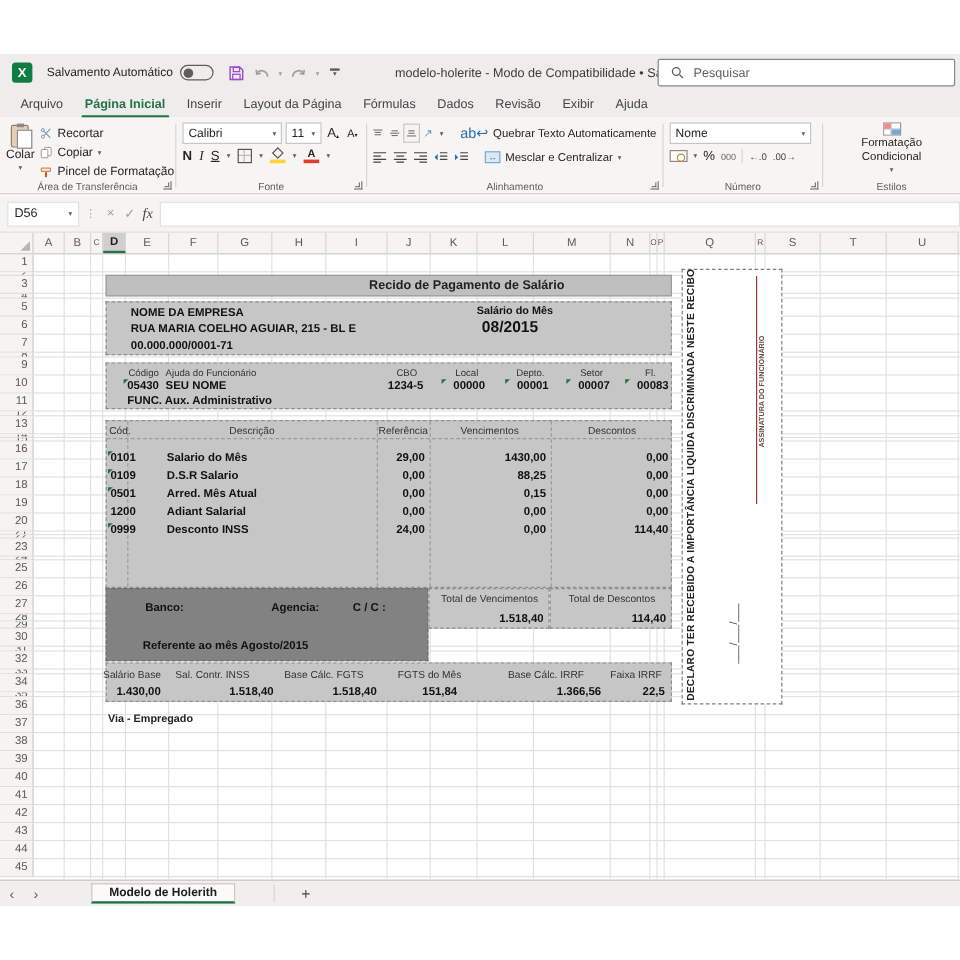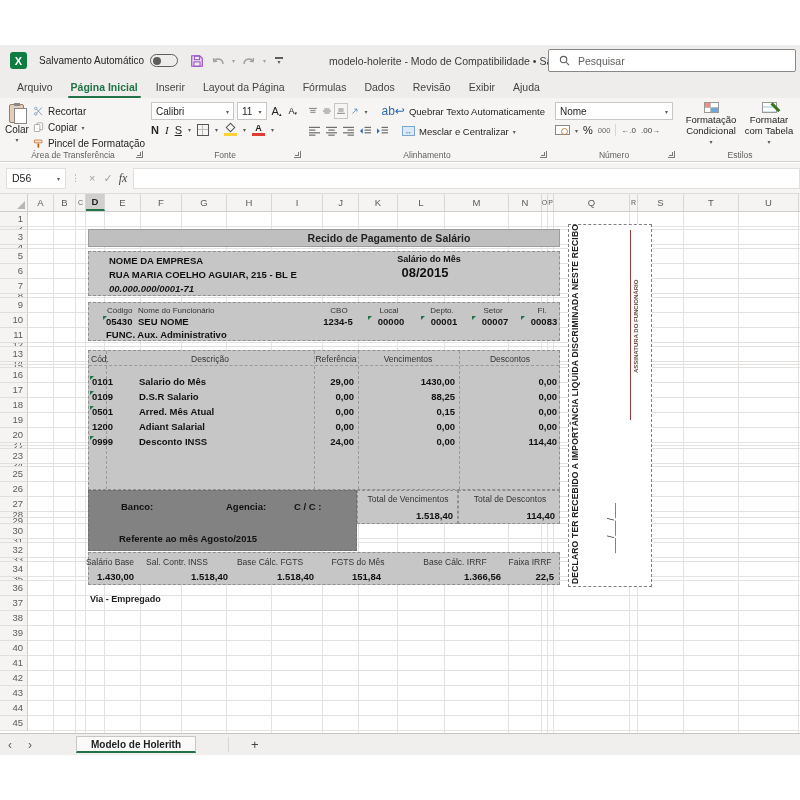--- a/index.html
+++ b/index.html
@@ -335,25 +335,20 @@
 
   <div class="rgroup" style="flex:1; display:flex; gap:2px; justify-content:center;">
     <div class="stylebtn">
       <span class="icon-cf">
           <i></i>
           <i></i>
           <i></i>
           <i></i>
         </span>
       <span>Formatação Condicional</span>
-      <span class="chv">▾</span>
-    </div>
-    <div class="stylebtn">
-      <span class="icon-ft"></span>
-      <span>Formatar com Tabela</span>
       <span class="chv">▾</span>
     </div>
     <div class="glabel">Estilos</div>
   </div>
 </div>
 
 <div id="formulabar">
   <div id="namebox">
     <span>D56</span>
     <span class="chv">▾</span>
@@ -506,28 +501,28 @@
       <div class="rowh" style="height: 15px; line-height: 14px;">44</div>
       <div class="rowh" style="height: 15px; line-height: 14px;">45</div>
     </div>
 
   <div id="payslip">
     <div class="abs ps-title"><span>Recido de Pagamento de Salário</span></div>
 
     <div class="abs ps-block ps-company">
       <span class="abs val" style="left:20px; top:3px;">NOME DA EMPRESA</span>
       <span class="abs val" style="left:20px; top:17px;">RUA MARIA COELHO AGUIAR, 215 - BL E</span>
-      <span class="abs val" style="left:20px; top:31px;font-style:italic;">00.000.000/0001-71</span>
+      <span class="abs val" style="left:20px; top:31px;">00.000.000/0001-71</span>
       <span class="abs val ctr" style="left:340px; top:2px; font-size:9px;">Salário do Mês</span>
       <span class="abs val ctr" style="left:336px; top:13px; font-size:13px;">08/2015</span>
     </div>
 
     <div class="abs ps-block ps-emp">
       <span class="abs lab" style="left:18px; top:3px;">Código</span>
-      <span class="abs lab" style="left:49px; top:3px;">Nome do Funcionário</span>
+      <span class="abs lab" style="left:49px; top:3px;">Ajuda do Funcionário</span>
       <span class="abs val" style="left:17px; top:13px;">05430</span>
       <span class="abs val" style="left:49px; top:13px;">SEU NOME</span>
       <span class="abs val" style="left:17px; top:26px;">FUNC. Aux. Administrativo</span>
       <span class="tri" style="left:14px; top:13px;"></span>
       <span id="emp-fields"><span class="abs lab ctr" style="left: 250px; top: 3px;">CBO</span><span class="abs val ctr" style="left: 249px; top: 13px;">1234-5</span><span class="abs lab ctr" style="left: 300px; top: 3px;">Local</span><span class="abs val ctr" style="left: 302px; top: 13px;">00000</span><span class="tri" style="left: 279px; top: 13px;"></span><span class="abs lab ctr" style="left: 353px; top: 3px;">Depto.</span><span class="abs val ctr" style="left: 355px; top: 13px;">00001</span><span class="tri" style="left: 332px; top: 13px;"></span><span class="abs lab ctr" style="left: 404px; top: 3px;">Setor</span><span class="abs val ctr" style="left: 406px; top: 13px;">00007</span><span class="tri" style="left: 383px; top: 13px;"></span><span class="abs lab ctr" style="left: 453px; top: 3px;">Fl.</span><span class="abs val ctr" style="left: 455px; top: 13px;">00083</span><span class="tri" style="left: 432px; top: 13px;"></span></span>
     </div>
 
     <div class="abs ps-block ps-items">
       <span class="dashv" style="left:17px;"></span>
       <span class="dashv" style="left:225px;"></span>

